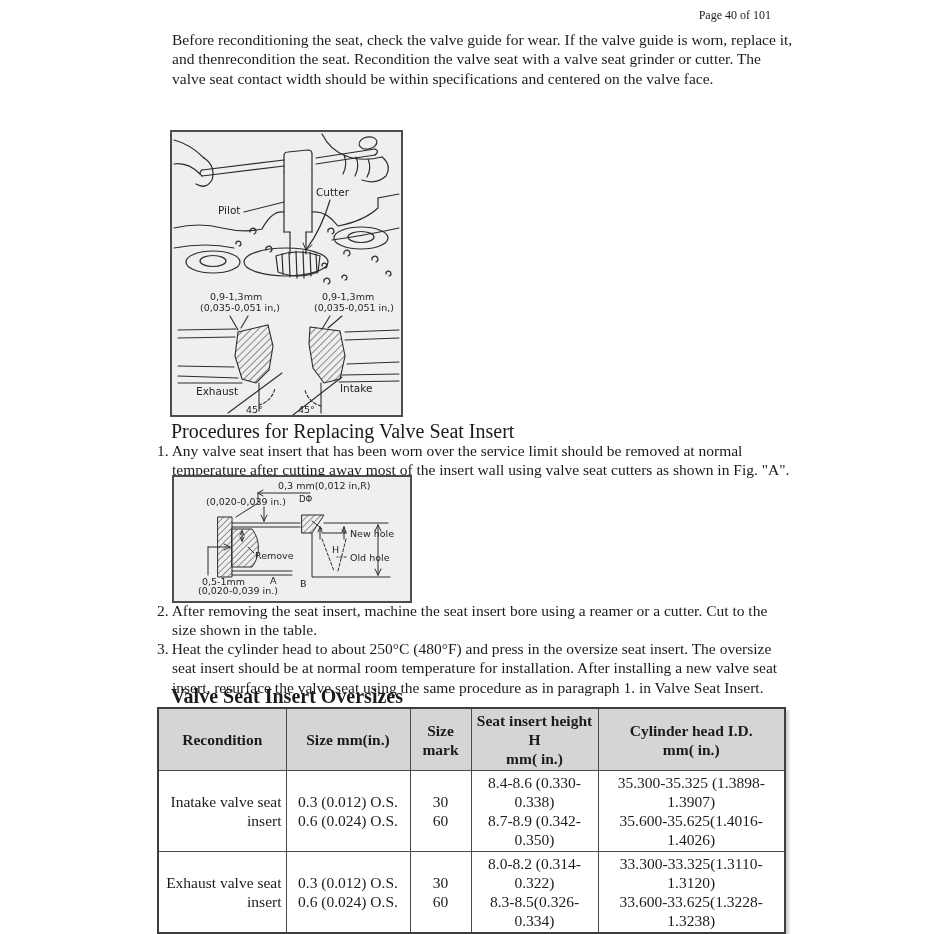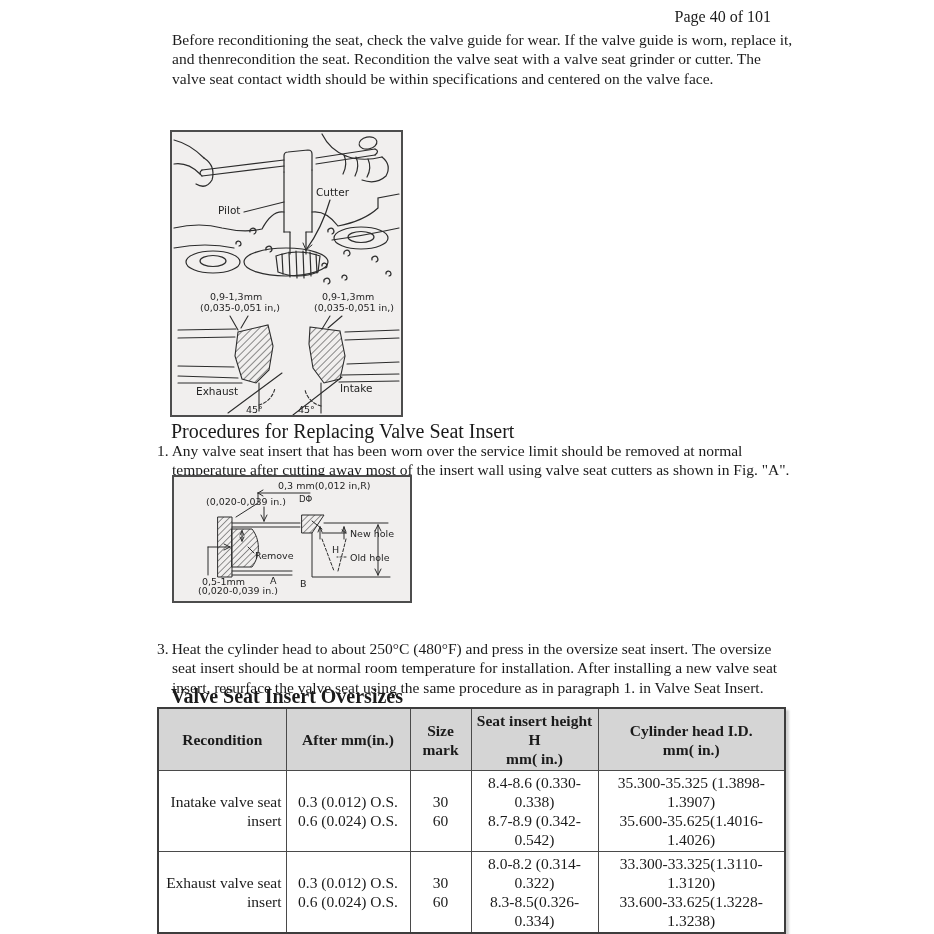--- a/index.html
+++ b/index.html
@@ -1,21 +1,21 @@
 <!DOCTYPE html>
 <html><head>
 <meta charset="utf-8">
 <style>
   html,body{margin:0;padding:0;background:#ffffff;}
   .page{
     position:relative;width:934px;height:934px;background:#ffffff;
     font-family:"Liberation Serif", serif;color:#1b1b1b;overflow:hidden;
   }
   .page-header{
-    position:absolute;top:8px;right:163px;font-size:16px;white-space:nowrap;
+    position:absolute;top:8px;right:163px;font-size:12px;white-space:nowrap;
   }
   .textblock{position:absolute;left:157px;width:636px;font-size:15.5px;line-height:19.4px;}
   .li{text-indent:-15px;padding-left:15px;}
   .li .marker{margin-right:3px;}
   .cont{padding-left:15px;}
   .heading{position:absolute;left:171px;font-size:20px;line-height:19.4px;}
   .bold{font-weight:bold;}
   .figure{
     position:absolute;background:#f1efee;border:2px solid #4d4d4d;box-sizing:border-box;
   }
@@ -201,61 +201,66 @@
         <text x="24" y="117" class="f10">(0,020-0,039 in.)</text>
         <text x="96" y="107" class="f10">A</text>
         <text x="126" y="110" class="f10">B</text>
         <text x="176" y="60" class="f10">New hole</text>
         <text x="158" y="76" class="f10">H</text>
         <text x="176" y="84" class="f10">Old hole</text>
       </g>
     </svg>
   </div>
 
+  <div class="textblock" style="top:601px;">
+    <div class="li">
+      <span class="marker">2.</span><span>After removing the seat insert, machine the seat insert bore using a reamer or a cutter. Cut to the size shown in the table.</span>
+    </div>
+  </div>
   <div class="textblock" style="top:639px;">
     <div class="li">
       <span class="marker">3.</span><span>Heat the cylinder head to about 250°C (480°F) and press in the oversize seat insert. The oversize seat insert should be at normal room temperature for installation. After installing a new valve seat insert, resurface the valve seat using the same procedure as in paragraph 1. in Valve Seat Insert.</span>
     </div>
   </div>
 
   <div class="heading bold" style="top:687px;">Valve Seat Insert Oversizes</div>
 
   <table class="oversize-table">
     <colgroup>
       <col style="width:128px">
         <col style="width:124px">
         <col style="width:61px">
         <col style="width:127px">
         <col style="width:187px">
     </colgroup>
     <thead>
       <tr>
         <th>Recondition</th>
-        <th>After mm(in.)</th>
+        <th>Size mm(in.)</th>
         <th>Size
 mark</th>
         <th>Seat insert height
 H
 mm( in.)</th>
         <th>Cylinder head I.D.
 mm( in.)</th>
       </tr>
     </thead>
     <tbody>
       <tr>
         <td class="desc">Inatake valve seat
 insert</td>
         <td>0.3 (0.012) O.S.
 0.6 (0.024) O.S.</td>
         <td>30
 60</td>
         <td>8.4-8.6 (0.330-
 0.338)
 8.7-8.9 (0.342-
-0.542)</td>
+0.350)</td>
         <td>35.300-35.325 (1.3898-
 1.3907)
 35.600-35.625(1.4016-1.4026)</td>
       </tr>
       <tr>
         <td class="desc">Exhaust valve seat
 insert</td>
         <td>0.3 (0.012) O.S.
 0.6 (0.024) O.S.</td>
         <td>30

